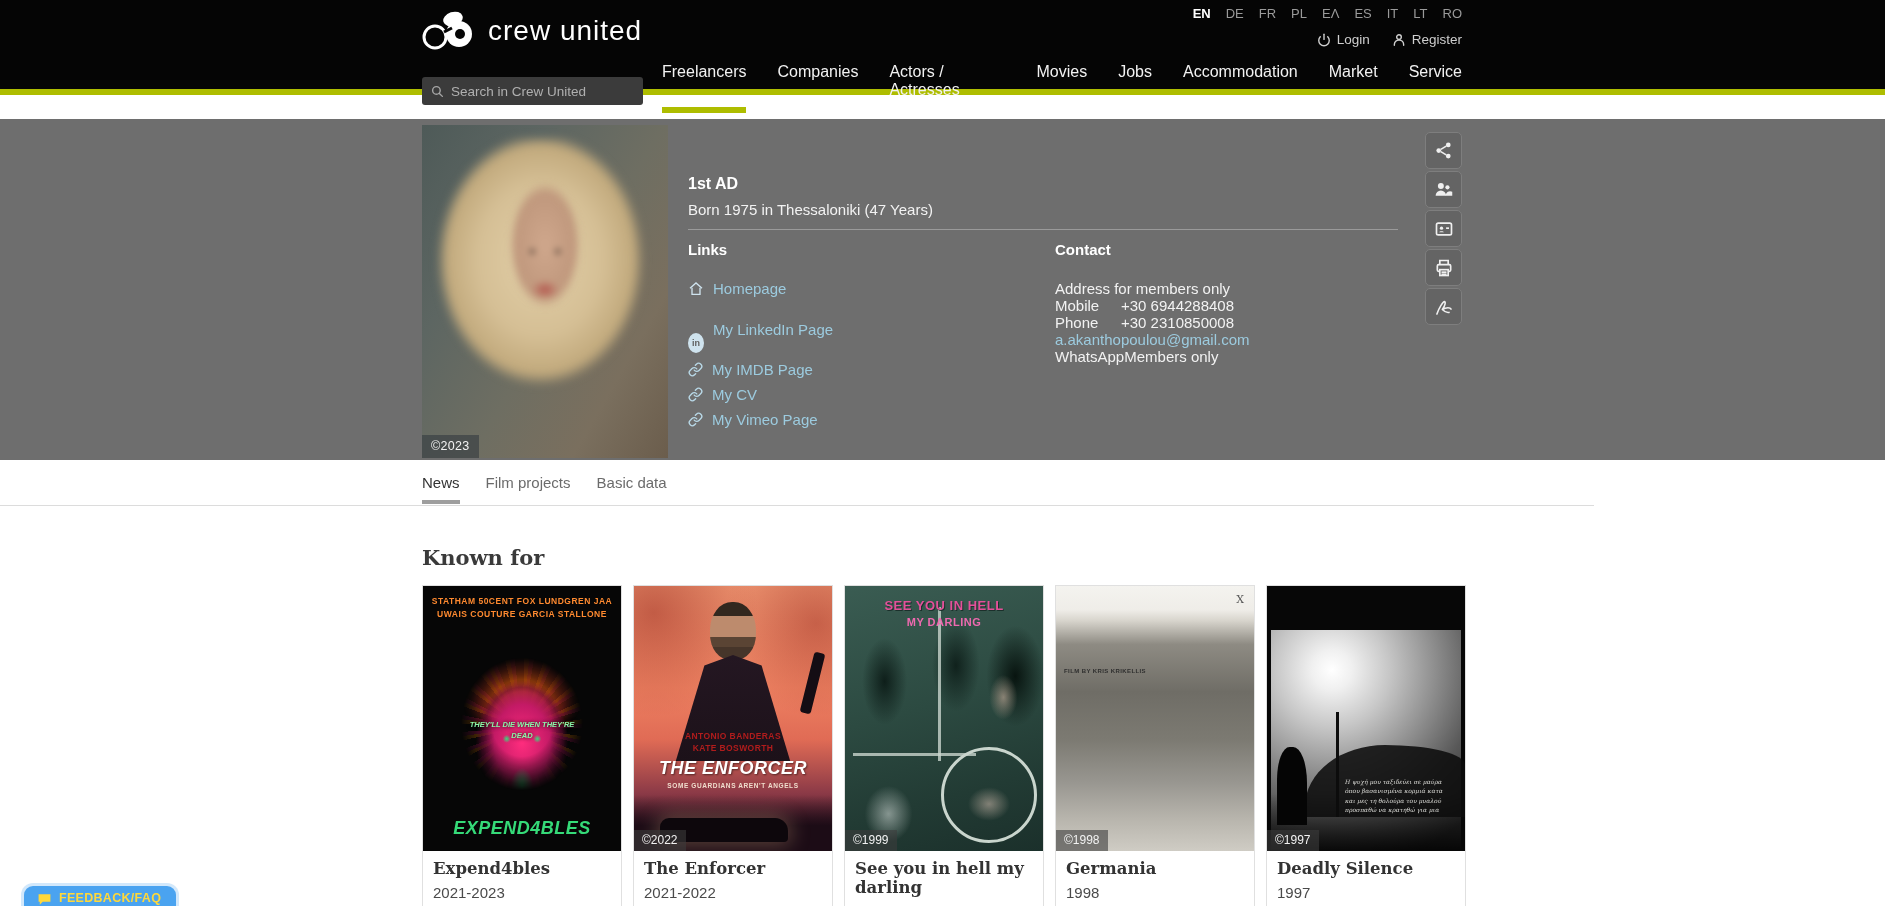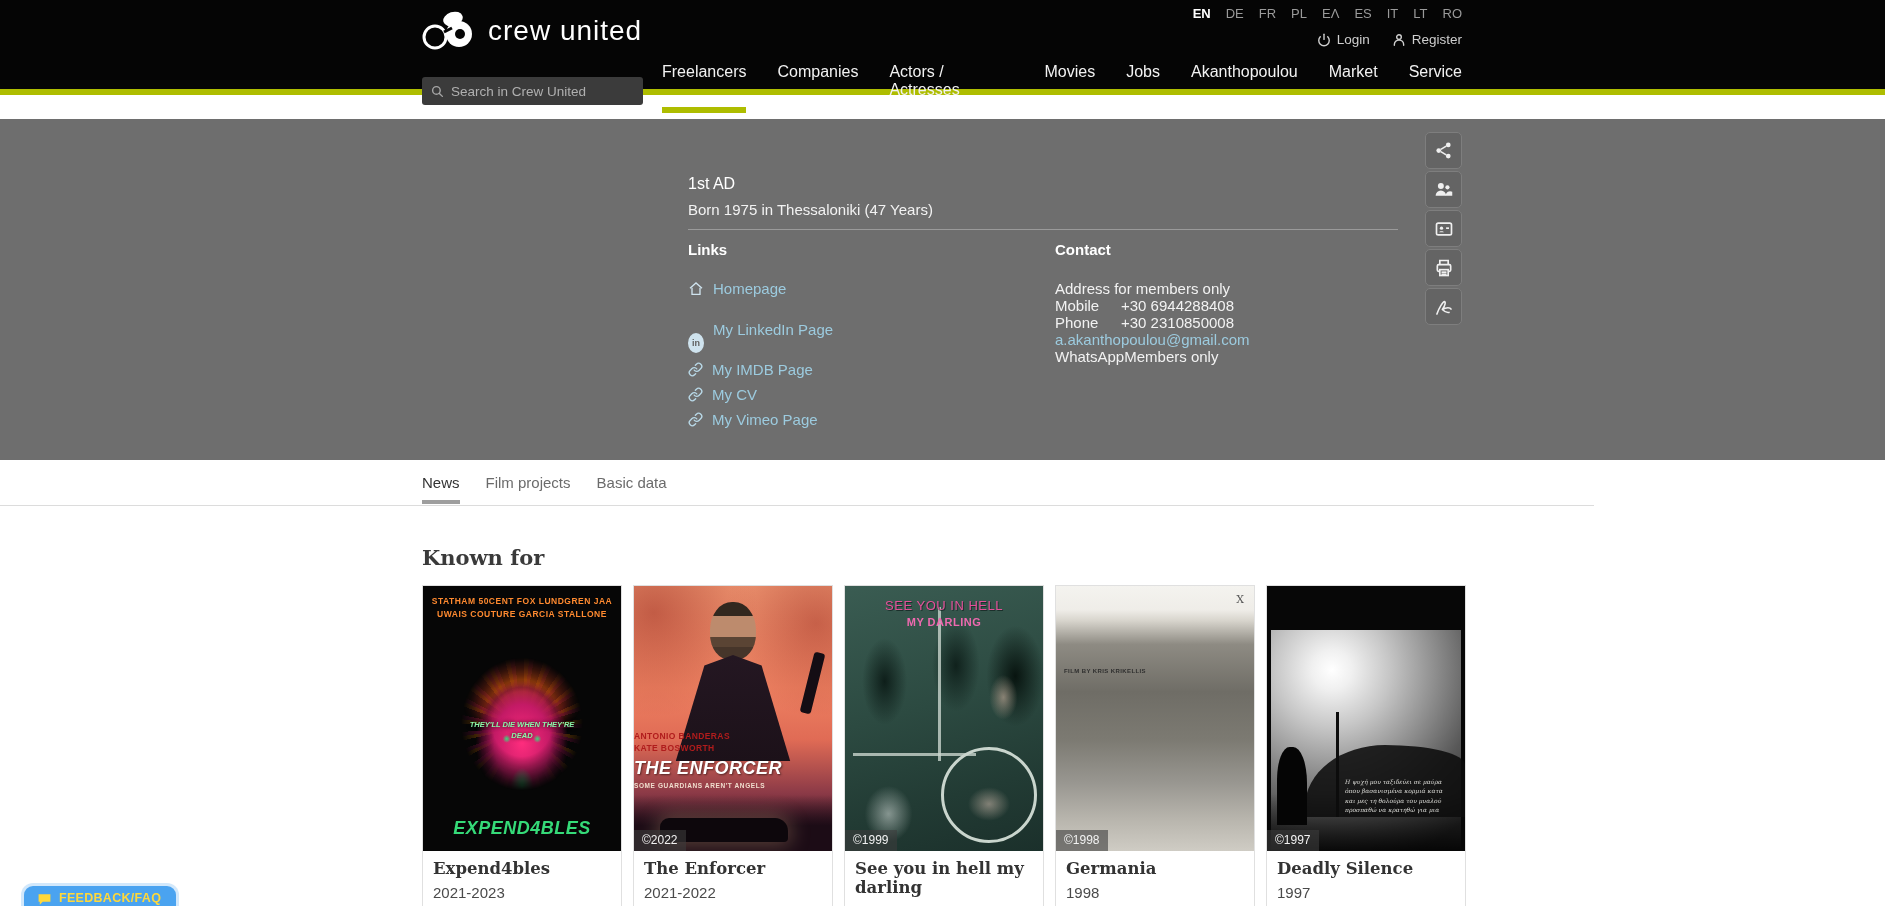--- a/index.html
+++ b/index.html
@@ -36,21 +36,21 @@
     background:
       radial-gradient(circle 4px at 37% 50%, #46382e 0%, rgba(70,56,46,0) 100%),
       radial-gradient(circle 4px at 63% 50%, #46382e 0%, rgba(70,56,46,0) 100%),
       radial-gradient(ellipse 14% 6% at 50% 74%, #b4574e 0%, rgba(180,87,78,0) 100%),
       radial-gradient(ellipse 48% 52% at 50% 46%, #cfa78c 0%, #c0987d 62%, rgba(192,152,125,0) 76%); }
   .copy-label { position:absolute; left:0; bottom:0; background:rgba(45,52,60,0.55);
     color:#f2f2f2; font-size:12.5px; padding:4px 9px 5px; letter-spacing:.3px; }
   .name-row { position:absolute; left:265px; top:14px; display:flex; align-items:center; gap:12px; }
   .badge { width:13px; height:13px; border:4px dotted #e9c713; border-radius:50%; }
   .profile-name { color:#fff; font-family:"DejaVu Serif", serif; font-weight:bold; font-size:26px; }
-  .job-title { position:absolute; left:266px; top:56px; color:#fff; font-size:16px; font-weight:normal; }
+  .job-title { position:absolute; left:266px; top:56px; color:#fff; font-size:16px; font-weight:bold; }
   .born-line { position:absolute; left:266px; top:82px; color:#f2f2f2; font-size:15px; }
   .divider { position:absolute; left:266px; top:110px; width:710px; height:1px; background:#9a9a9a; }
   .col-head { color:#fff; font-size:15px; font-weight:bold; }
   .links-col { position:absolute; left:266px; top:122px; }
   .link-list { margin-top:22px; display:flex; flex-direction:column; gap:8px; }
   .link-item { display:flex; align-items:center; gap:9px; color:#9ccbdf; font-size:15px; cursor:pointer; }
   .in-circle { width:16px; height:20px; border-radius:50%; background:#cfe3ee; color:#5f5f5f;
     font-size:9px; font-weight:bold; display:flex; align-items:center; justify-content:center;margin-top:28px; }
   .contact-col { position:absolute; left:633px; top:122px; width:350px; }
   .contact-rows { margin-top:22px; display:flex; flex-direction:column; gap:0; }
@@ -108,21 +108,21 @@
       radial-gradient(circle at 92% 14%, rgba(150,40,30,0.45) 0%, rgba(150,40,30,0) 32%),
       linear-gradient(180deg,#ef9571 0%,#ee8262 38%,#e06b55 58%,#8c3a47 78%,#41182a 94%,#2a0f1e 100%); }
   .p2-figure { position:absolute; top:16px; left:50%; transform:translateX(-50%); width:130px; height:168px; }
   .p2-head { width:46px; height:58px; margin:0 auto; border-radius:48% 48% 44% 44%;
     background:linear-gradient(180deg,#33281f 0%,#33281f 24%,#bd8b6d 24%,#bd8b6d 60%,#5a4434 60%,#5a4434 78%,#46352a 78%); }
   .p2-body { width:130px; height:106px; margin-top:-5px;
     background:linear-gradient(180deg,#241722 0%,#1c1119 100%);
     clip-path:polygon(50% 0,72% 10%,94% 100%,6% 100%,28% 10%); }
   .p2-gun { position:absolute; right:14px; top:66px; width:11px; height:62px; background:#140d14;
     transform:rotate(14deg); border-radius:3px; }
-  .p2-text { position:absolute; bottom:62px; width:100%; text-align:left; }
+  .p2-text { position:absolute; bottom:62px; width:100%; text-align:center; }
   .p2-cast { color:#b01c1c; font-size:8.5px; font-weight:bold; letter-spacing:.4px; line-height:1.5; }
   .p2-title { color:#fff; font-size:18px; font-weight:900; font-style:italic; letter-spacing:.5px;
     margin-top:3px; text-shadow:1px 1px 2px rgba(0,0,0,.5); }
   .p2-tag { color:#f0ddcd; font-size:6.5px; font-weight:bold; letter-spacing:.6px; margin-top:3px; }
   .p2-bottom { position:absolute; bottom:0; width:100%; height:56px;
     background:linear-gradient(180deg, rgba(28,12,22,0) 0%, #1c0c16 55%); }
   .p2-car { position:absolute; bottom:9px; left:26px; width:128px; height:24px; background:#0d070c;
     border-radius:9px 13px 4px 4px; box-shadow:0 0 20px 3px rgba(255,205,150,0.28); }
 
   
@@ -132,21 +132,21 @@
       radial-gradient(ellipse 20px 32px at 80% 42%, rgba(226,196,176,0.55) 0%, rgba(226,196,176,0) 70%),
       radial-gradient(ellipse 40px 70px at 86% 34%, rgba(4,14,10,0.9) 0%, rgba(4,14,10,0) 72%),
       radial-gradient(ellipse 34px 40px at 22% 86%, rgba(232,238,235,0.5) 0%, rgba(232,238,235,0) 70%),
       linear-gradient(165deg,#3a5c52 0%,#2c4a41 45%,#223b34 75%,#1b302b 100%); }
   .p3-vline { position:absolute; left:47%; top:8%; width:3px; height:58%; background:#c9d5cd; opacity:.8; }
   .p3-hline { position:absolute; left:4%; top:63%; width:62%; height:3px; background:#c9d5cd; opacity:.8; }
   .p3-circle { position:absolute; right:6px; bottom:8px; width:96px; height:96px;
     border:3px solid #c9d5cd; border-radius:50%;
     background:radial-gradient(ellipse 30px 24px at 50% 60%, rgba(225,200,185,0.5), rgba(225,200,185,0) 70%); }
   .p3-t1 { position:absolute; top:12px; width:100%; text-align:center; color:#e4509a;
-    font-size:13px; font-weight:400; letter-spacing:.5px; text-shadow:1px 1px 0 #1b302b; }
+    font-size:13px; font-weight:700; letter-spacing:.5px; text-shadow:1px 1px 0 #1b302b; }
   .p3-t2 { position:absolute; top:30px; width:100%; text-align:center; color:#ef6ab0;
     font-size:11px; font-weight:900; letter-spacing:.5px; }
 
   
   .p4 { background:linear-gradient(180deg,#f4f3ef 0%,#efede8 9%,#d8d5cd 13%,#8e8b83 22%,
     #6f6d66 40%,#7c7a72 58%,#989690 74%,#b8b5ad 88%,#cfccc4 100%); }
   .p4-laurel { position:absolute; top:8px; right:10px; color:#4a4a4a; font-size:11px;
     font-style:italic; font-family:"DejaVu Serif",serif; text-align:right; line-height:1.1; }
   .p4-laurel span { display:block; font-size:5px; font-style:normal; color:#555; }
   .p4-credit { position:absolute; top:82px; left:8px; color:#2e2e2e; font-size:6px; font-weight:bold; letter-spacing:.4px; }
@@ -239,30 +239,35 @@
       </span>
       <input type="text" placeholder="Search in Crew United" style="">
     </div>
 
     <div class="nav">
       <span class="nav-item active">Freelancers</span>
       <span class="nav-item">Companies</span>
       <span class="nav-item">Actors / Actresses</span>
       <span class="nav-item">Movies</span>
       <span class="nav-item">Jobs</span>
-      <span class="nav-item">Akanthopoulou</span>
+      <span class="nav-item">Accommodation</span>
       <span class="nav-item">Market</span>
       <span class="nav-item">Service</span>
     </div>
   </div>
 </div>
 
 <div class="band">
   <div class="container" style="top:0; height:341px;">
 
+    <div class="photo">
+      <div class="photo-hair"></div>
+      <div class="photo-face"></div>
+      <div class="copy-label">©2023</div>
+    </div>
 
     <div class="job-title">1st AD</div>
     <div class="born-line">Born 1975 in Thessaloniki (47 Years)</div>
     <div class="divider"></div>
 
     <div class="links-col">
       <div class="col-head">Links</div>
       <div class="link-list">
         <div class="link-item">
           <span>

